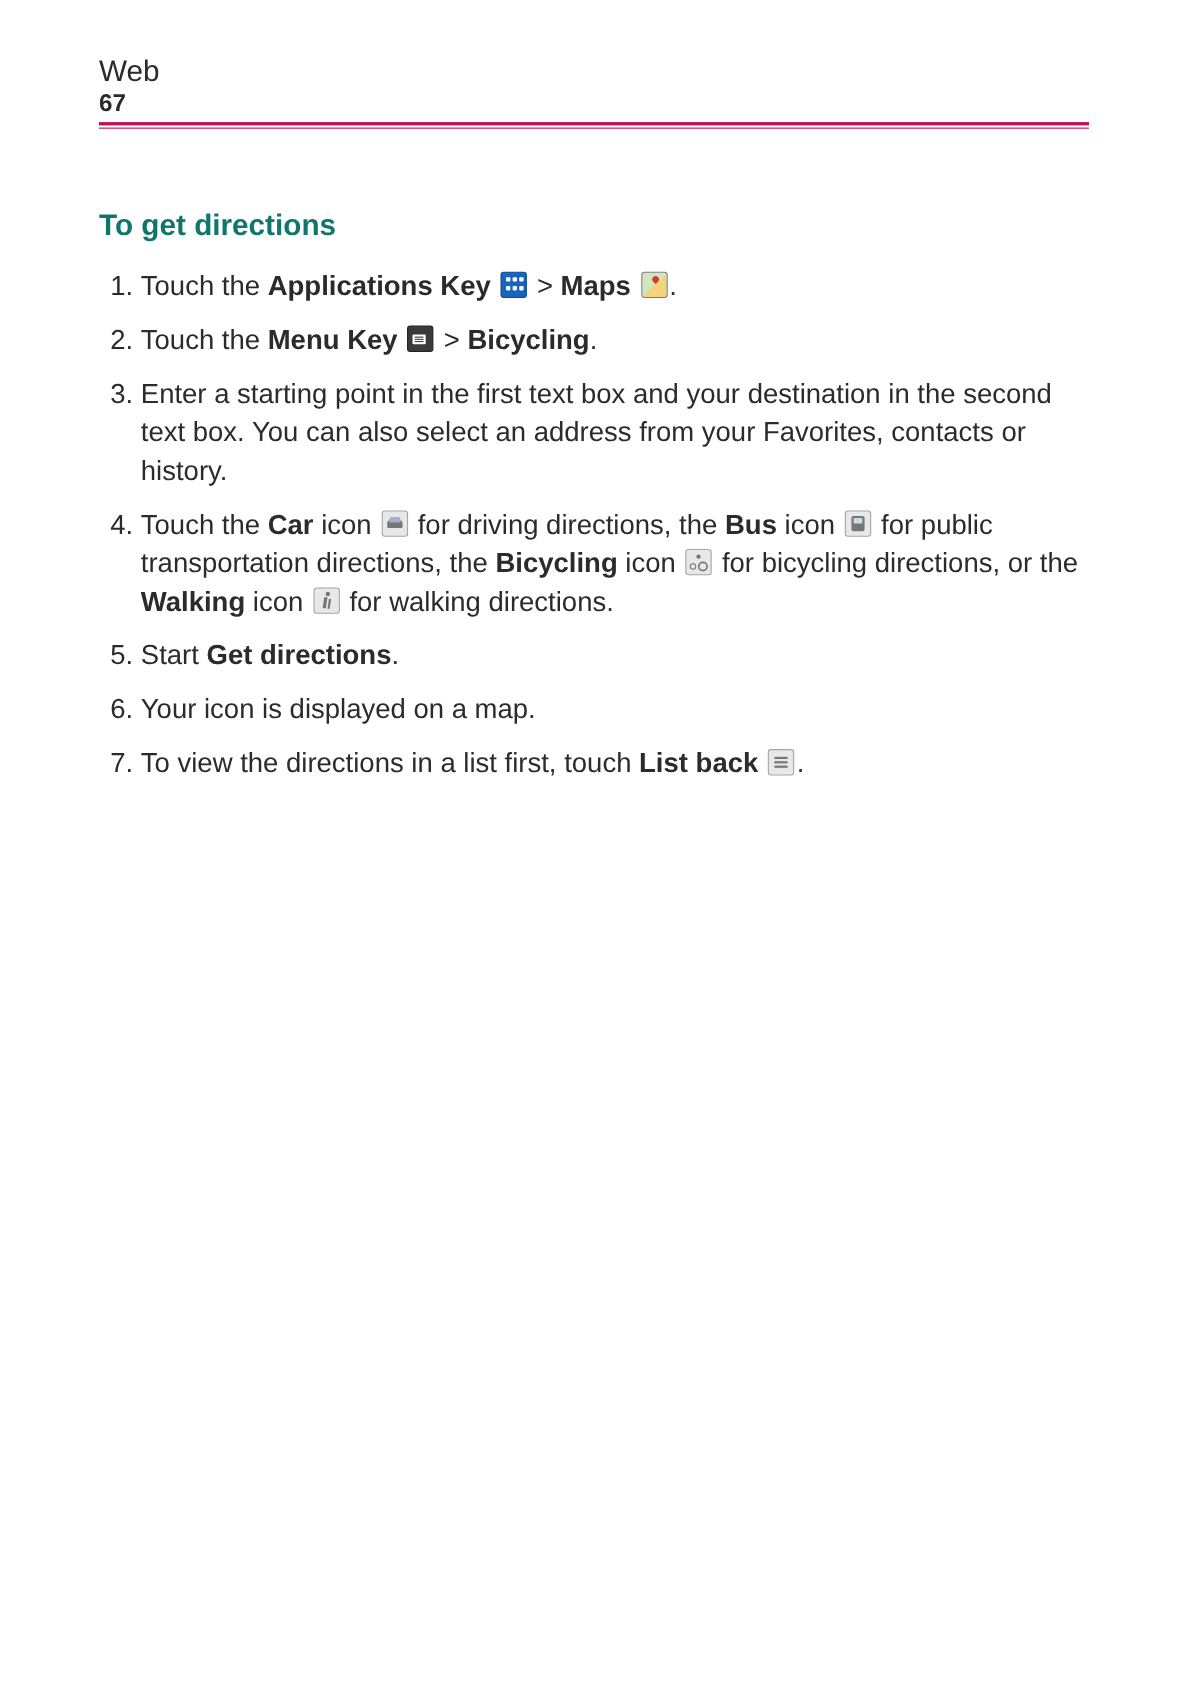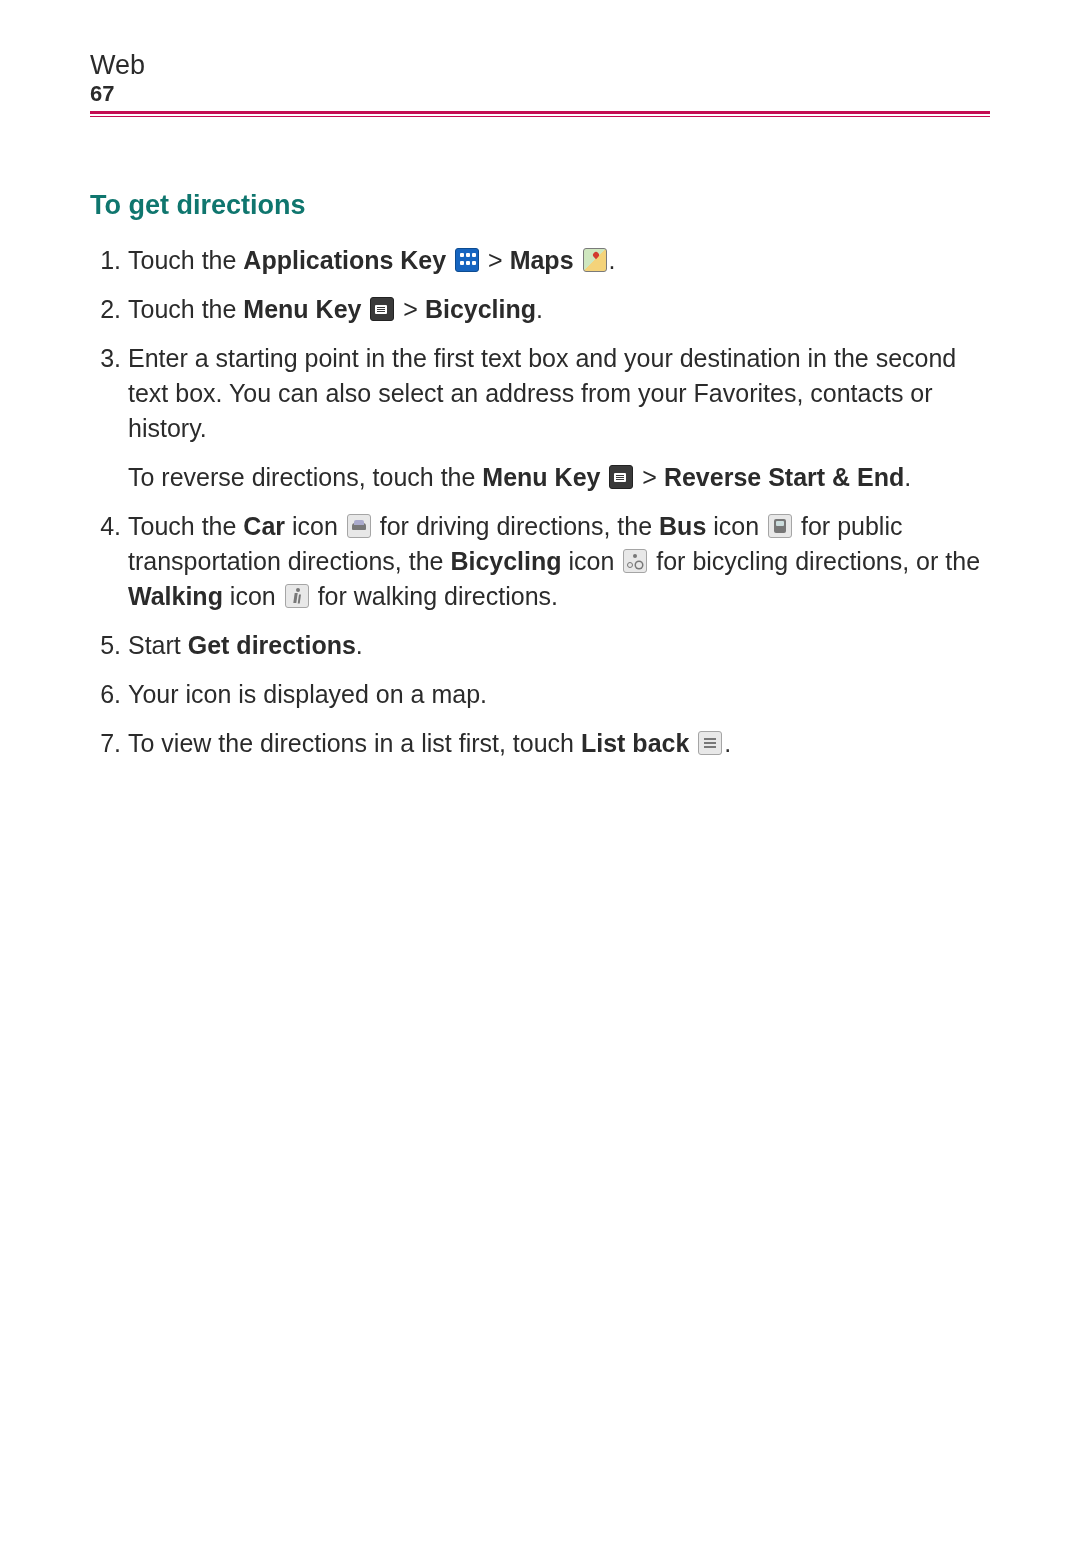--- a/index.html
+++ b/index.html
@@ -246,24 +246,20 @@
         <span class="icn maps"></span><span>.</span>
       </li>
 
       <li>
         <span>Touch the </span><b>Menu Key</b>
         <span class="icn menu"></span><span> &gt; </span><b>Bicycling</b><span>.</span>
       </li>
 
       <li>
         <span>Enter a starting point in the first text box and your destination in the second text box. You can also select an address from your Favorites, contacts or history.</span>
-        <p class="sub">
-          <span>To reverse directions, touch the </span><b>Menu Key</b>
-          <span class="icn menu"></span><span> &gt; </span><b>Reverse Start &amp; End</b><span>.</span>
-        </p>
       </li>
 
       <li>
         <span>Touch the </span><b>Car</b><span> icon </span><span class="icn mode car"></span><span> for driving directions, the </span><b>Bus</b><span> icon </span><span class="icn mode bus"></span><span> for public transportation directions, the </span><b>Bicycling</b><span> icon </span><span class="icn mode bike"></span><span> for bicycling directions, or the </span><b>Walking</b><span> icon </span><span class="icn mode walk"></span><span> for walking directions.</span>
       </li>
 
       <li>
         <span>Start </span><b>Get directions</b><span>.</span>
       </li>
 

